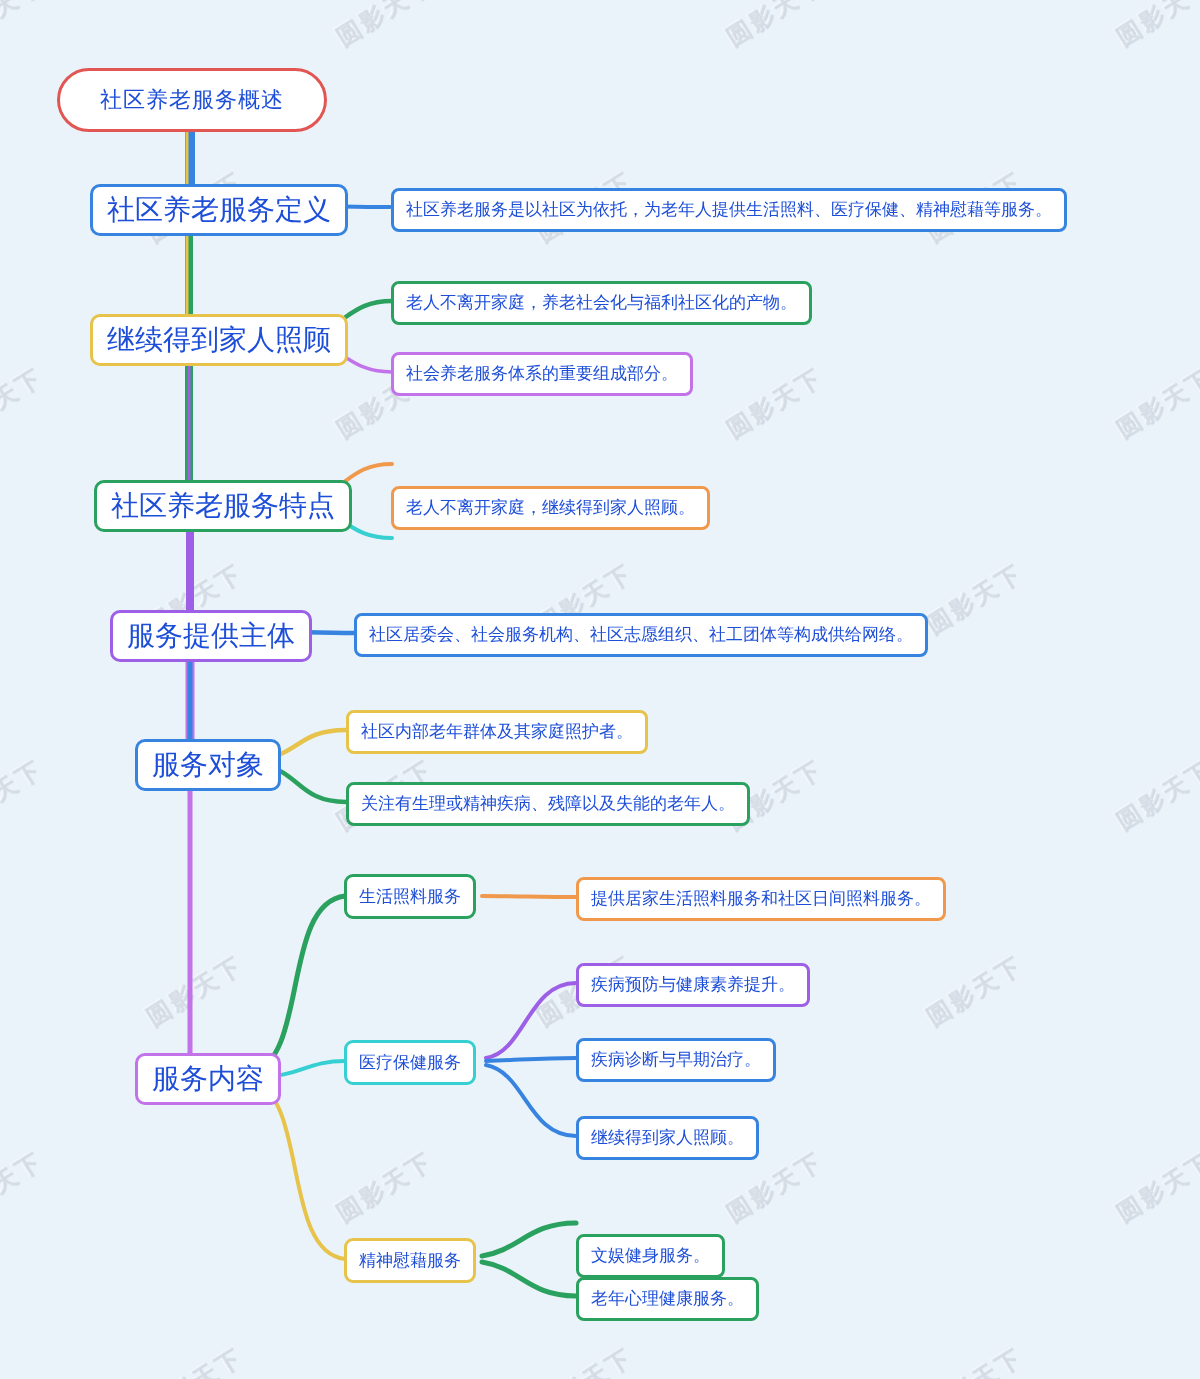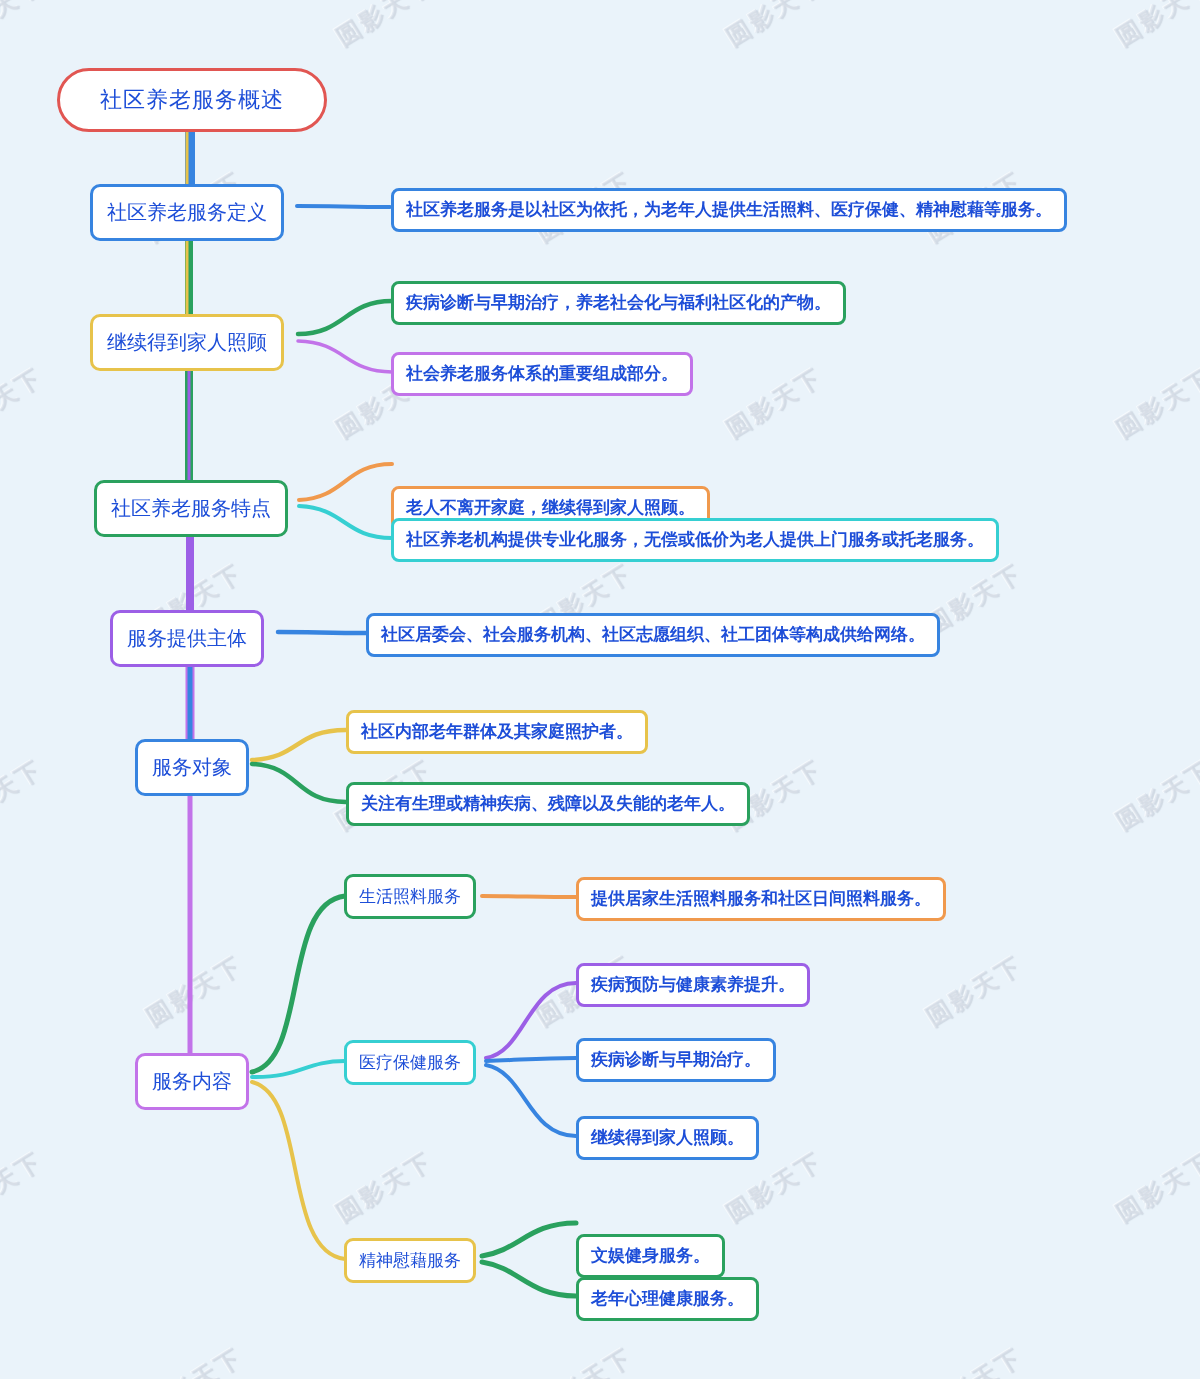--- a/index.html
+++ b/index.html
@@ -16,23 +16,23 @@
     white-space:nowrap;pointer-events:none;user-select:none;
   }
   svg.links{position:absolute;left:0;top:0;z-index:1;}
   svg.links path{fill:none;stroke-linecap:round;}
   .node{
     position:absolute;z-index:2;background:#ffffff;
     border:3px solid #888;display:flex;align-items:center;
     white-space:nowrap;color:#1d4ed8;box-sizing:border-box;
   }
   .root{border-radius:32px;font-size:22px;padding:14px 40px;letter-spacing:1px;}
-  .branch{border-radius:10px;font-size:20px;padding:12px 14px;}
+  .branch{border-radius:10px;font-size:28px;padding:4px 14px;}
   .subbranch{border-radius:9px;font-size:17px;padding:8px 12px;}
-  .leaf{border-radius:8px;font-size:17px;padding:6px 12px;line-height:26px;font-weight:bold;}
+  .leaf{border-radius:8px;font-size:17px;padding:6px 12px;line-height:26px;}
 </style>
 </head>
 <body>
 
 <div class="canvas">
 
   <div id="watermarks">
       <span class="wm" style="left: -60px; top: -5px;">圆影天下</span>
       <span class="wm" style="left: 330px; top: -5px;">圆影天下</span>
       <span class="wm" style="left: 720px; top: -5px;">圆影天下</span>
@@ -116,34 +116,31 @@
   </div>
   <div class="node branch" style="left: 135px; top: 1053px; border-color: rgb(194, 115, 233);">
     <span>服务内容</span>
   </div>
 
   <div class="node leaf" style="left: 391px; top: 188px; border-color: rgb(55, 132, 224);">
     <span>社区养老服务是以社区为依托，为老年人提供生活照料、医疗保健、精神慰藉等服务。</span>
   </div>
 
   <div class="node leaf" style="left: 391px; top: 281px; border-color: rgb(42, 161, 94);">
-    <span>疾病诊断与早期治疗，养老社会化与福利社区化的产物。</span>
+    <span>老人不离开家庭，养老社会化与福利社区化的产物。</span>
   </div>
   <div class="node leaf" style="left: 391px; top: 352px; border-color: rgb(194, 115, 233);">
     <span>社会养老服务体系的重要组成部分。</span>
   </div>
 
   <div class="node leaf" style="left: 391px; top: 444px; border-color: rgb(240, 153, 77); margin-top: 42px;">
     <span>老人不离开家庭，继续得到家人照顾。</span>
   </div>
-  <div class="node leaf" style="left: 391px; top: 518px; border-color: rgb(54, 207, 210);">
-    <span>社区养老机构提供专业化服务，无偿或低价为老人提供上门服务或托老服务。</span>
-  </div>
 
-  <div class="node leaf" style="left: 366px; top: 613px; border-color: rgb(55, 132, 224);">
+  <div class="node leaf" style="left: 354px; top: 613px; border-color: rgb(55, 132, 224);">
     <span>社区居委会、社会服务机构、社区志愿组织、社工团体等构成供给网络。</span>
   </div>
 
   <div class="node leaf" style="left: 346px; top: 710px; border-color: rgb(231, 195, 75);">
     <span>社区内部老年群体及其家庭照护者。</span>
   </div>
   <div class="node leaf" style="left: 346px; top: 782px; border-color: rgb(42, 161, 94);">
     <span>关注有生理或精神疾病、残障以及失能的老年人。</span>
   </div>
 

